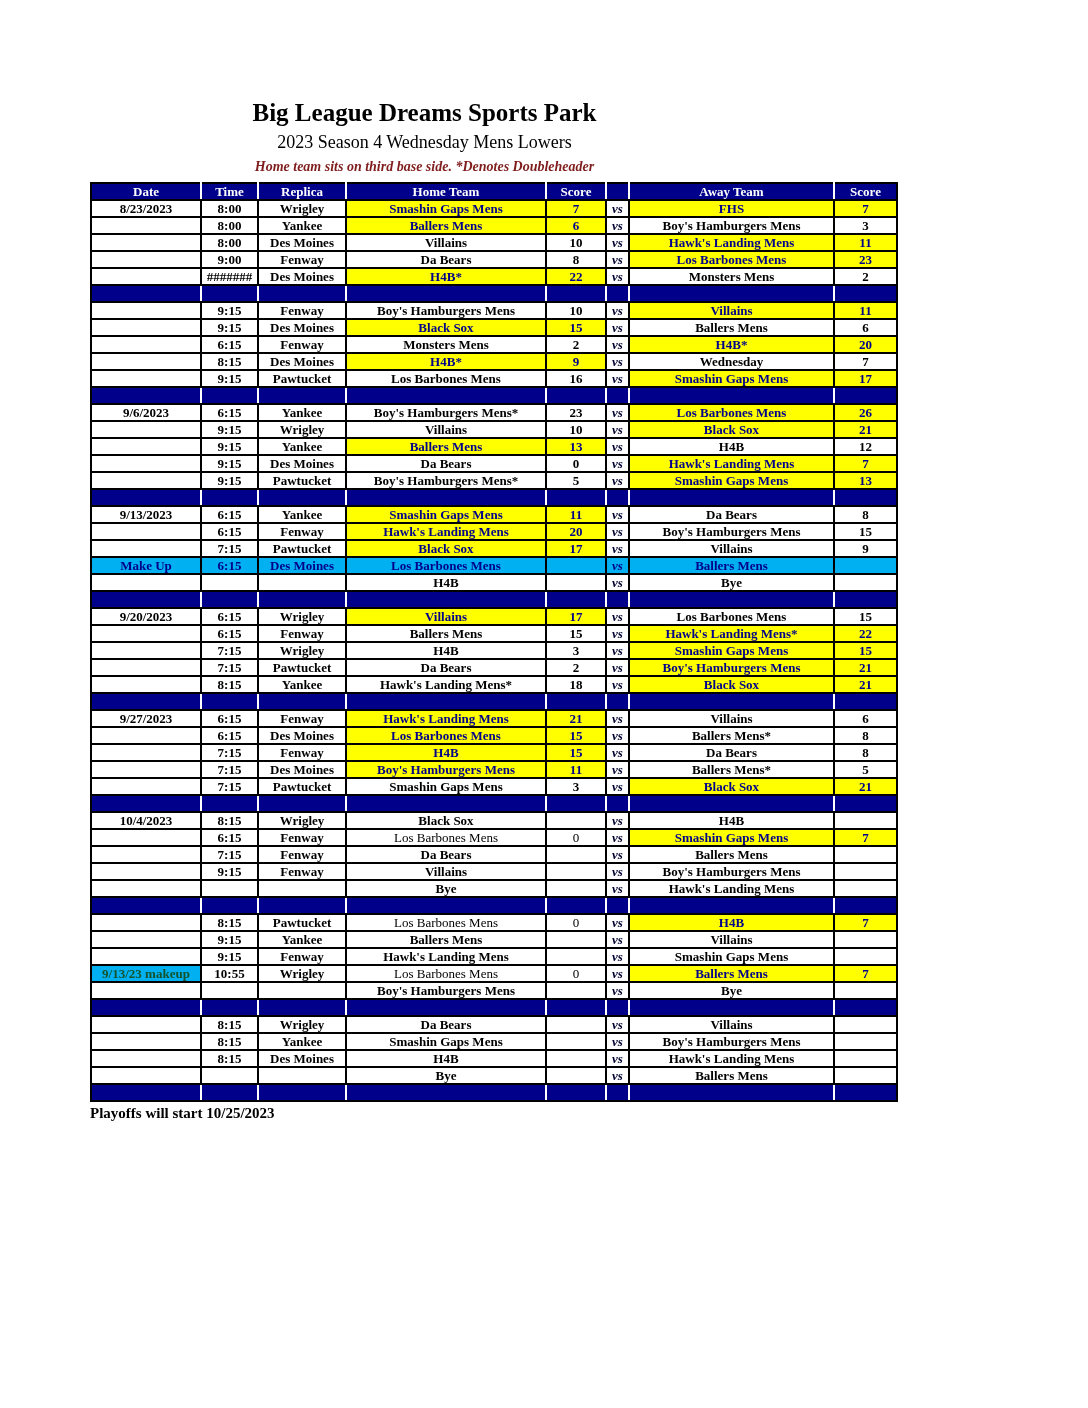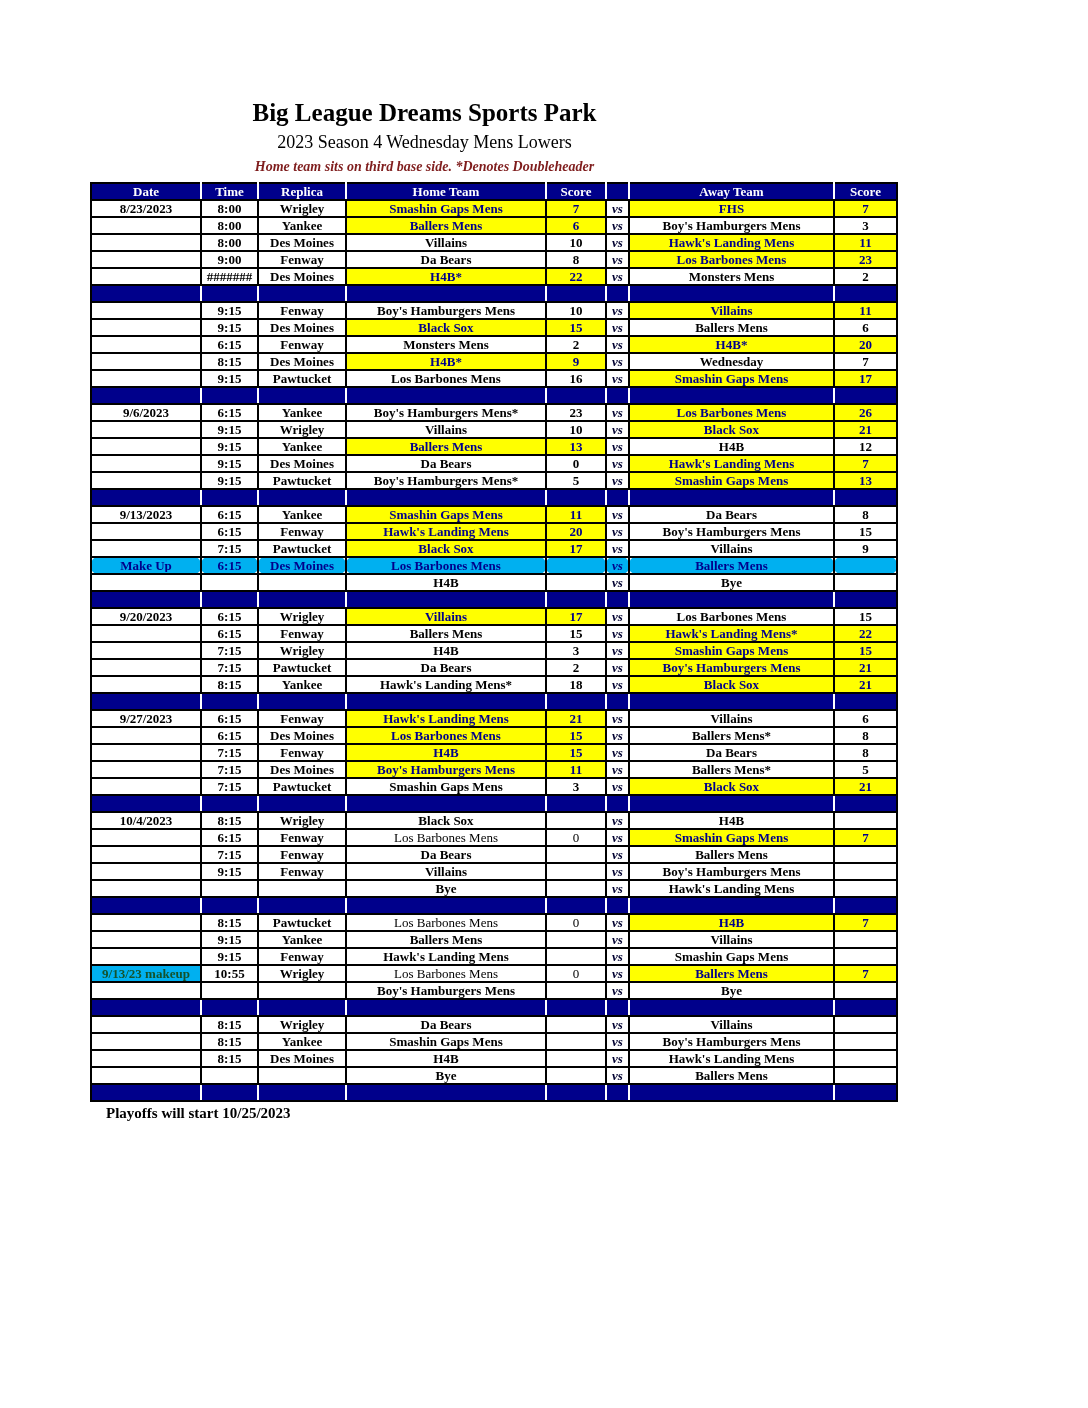--- a/index.html
+++ b/index.html
@@ -29,24 +29,24 @@
   table.sched th:last-child  { border-right-color:#000; }
   td.vs { font-style:italic; color:#000030; }
   td.yellow { background:#FFFF00; color:#00008B; }
   tr.sep td {
     background:#00008B;
     border-left:2px solid #fff; border-right:2px solid #fff;
     border-top:2px solid #000; border-bottom:2px solid #000;
   }
   tr.sep td:first-child { border-left-color:#000; }
   tr.sep td:last-child  { border-right-color:#000; }
-  tr.makeup td { background:#00B0F0; color:#00008B;border-radius:7px; }
+  tr.makeup td { background:#00B0F0; color:#00008B; }
   td.makeup-date { background:#00B0F0; color:#14532d; }
   td.light { font-weight:normal; }
-  .footer { font-size:15px; font-weight:bold; text-align:left; margin:3px 0 0 16px; color:#000; }
+  .footer { font-size:15px; font-weight:bold; text-align:left; margin:3px 0 0 0; color:#000; }
 </style>
 </head>
 <body>
 
 <div class="sheet">
   <h1 class="title">Big League Dreams Sports Park</h1>
   <h2 class="subtitle">2023 Season 4 Wednesday Mens Lowers</h2>
   <div class="note">Home team sits on third base side.  *Denotes Doubleheader</div>
   <table class="sched">
     <colgroup>

